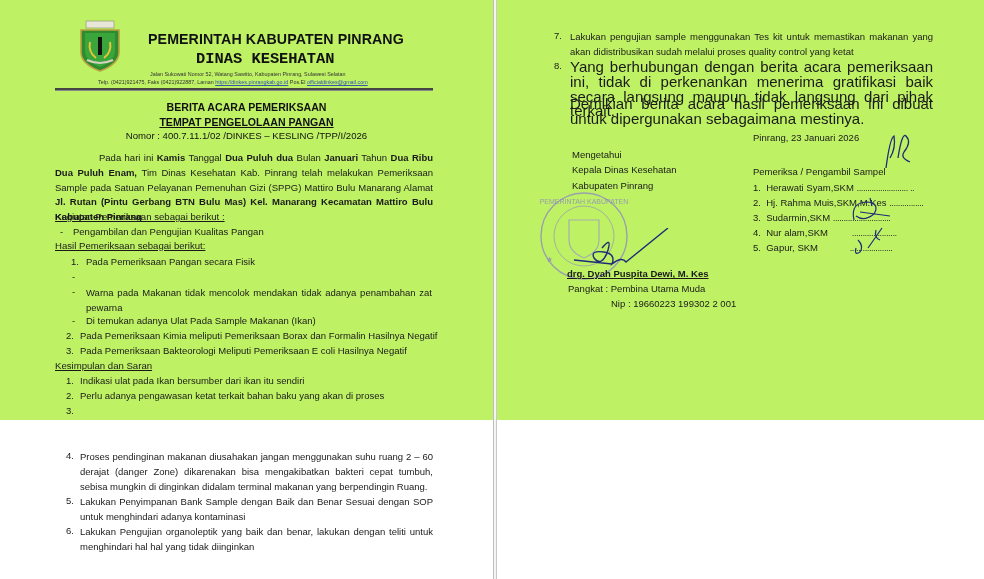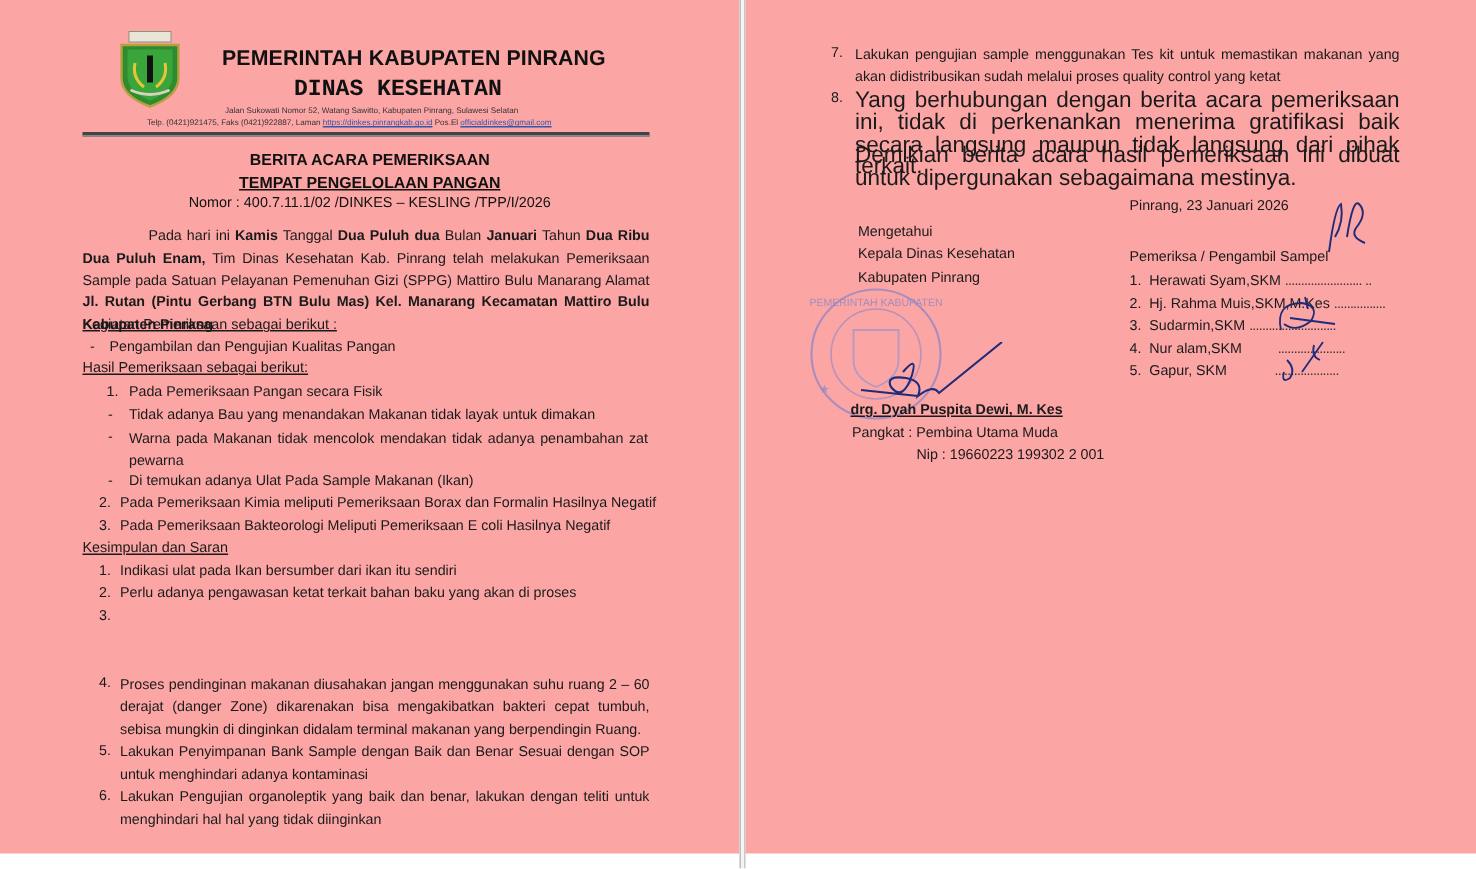--- a/index.html
+++ b/index.html
@@ -1,18 +1,18 @@
 <!DOCTYPE html>
 <html><head>
 <meta charset="utf-8">
 <style>
   html, body { margin:0; padding:0; }
   body { width:984px; height:579px; background:#ffffff; position:relative; overflow:hidden;
          font-family:"Liberation Sans", "DejaVu Sans", sans-serif; color:#1a1a1a; }
-  .page { position:absolute; top:0; height:569px; background:#fca5a5; }
+  .page { position:absolute; top:0; height:420px; background:#bef264; }
   #left { left:0; width:493px; }
   #right { left:497px; width:487px; }
   .divider { position:absolute; left:493px; top:0; width:4px; height:579px;
              border-left:1px solid #bdbdbd; border-right:1px solid #c8c8c8; background:#f4f4f4; box-sizing:border-box; }
   .abs { position:absolute; }
   .logo { left:78px; top:20px; width:44px; height:52px; }
   .kop1 { left:148px; top:31px; font-size:14.2px; font-weight:bold; color:#111; letter-spacing:0.1px; }
   .kop2 { left:196px; top:50px; font-size:15.4px; font-weight:bold; color:#111;font-family:Liberation Mono, monospace; }
   .addr { left:150px; top:71px; font-size:5.4px; color:#333; white-space:nowrap; }
   .contact { left:98px; top:79px; font-size:5.4px; color:#333; white-space:nowrap; }
@@ -65,21 +65,20 @@
 
   <div class="abs heading" style="top:211px;">Kegiatan Pemeriksaan sebagai berikut :</div>
   <div class="abs line" style="left:60px; top:226px;">-</div>
   <div class="abs line" style="left:73px; top:226px;">Pengambilan dan Pengujian Kualitas Pangan</div>
 
   <div class="abs heading" style="top:240px;">Hasil Pemeriksaan sebagai berikut:</div>
   <div class="abs line" style="left:71px; top:256px;">1.</div>
   <div class="abs line" style="left:86px; top:256px;">Pada Pemeriksaan Pangan secara Fisik</div>
 
   <div class="abs line" style="left:72px; top:271px;">-</div>
-  <div class="abs line" style="left:86px; top:271px;">Tidak adanya Bau yang menandakan Makanan tidak layak untuk dimakan</div>
   <div class="abs line" style="left:72px; top:286px;">-</div>
   <div class="abs" style="left:86px; top:286px; width:346px; font-size:9.5px; line-height:14.6px; text-align:justify;">Warna pada Makanan tidak mencolok mendakan tidak adanya penambahan zat pewarna</div>
   <div class="abs line" style="left:72px; top:315px;">-</div>
   <div class="abs line" style="left:86px; top:315px;">Di temukan adanya Ulat Pada Sample Makanan (Ikan)</div>
 
   <div class="abs line" style="left:66px; top:330px;">2.</div>
   <div class="abs line" style="left:80px; top:330px;">Pada Pemeriksaan Kimia meliputi Pemeriksaan Borax dan Formalin Hasilnya Negatif</div>
   <div class="abs line" style="left:66px; top:345px;">3.</div>
   <div class="abs line" style="left:80px; top:345px;">Pada Pemeriksaan Bakteorologi Meliputi Pemeriksaan E coli Hasilnya Negatif</div>
 

